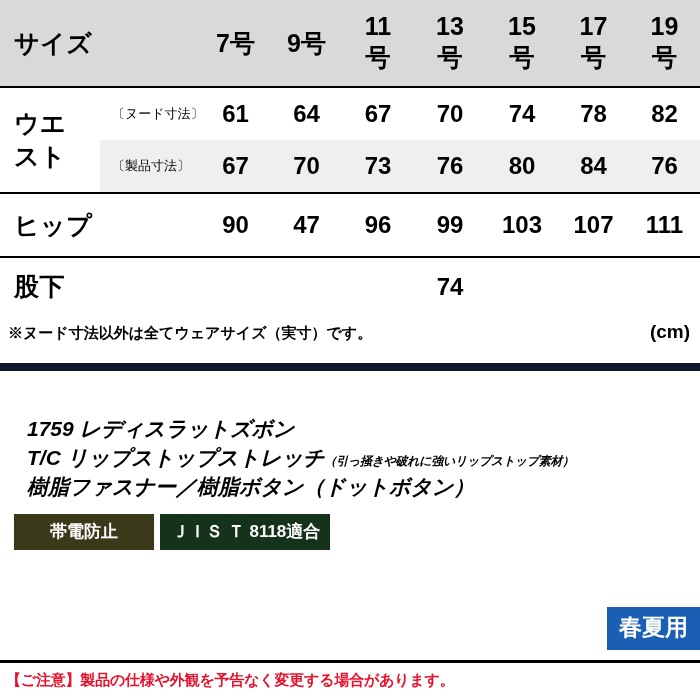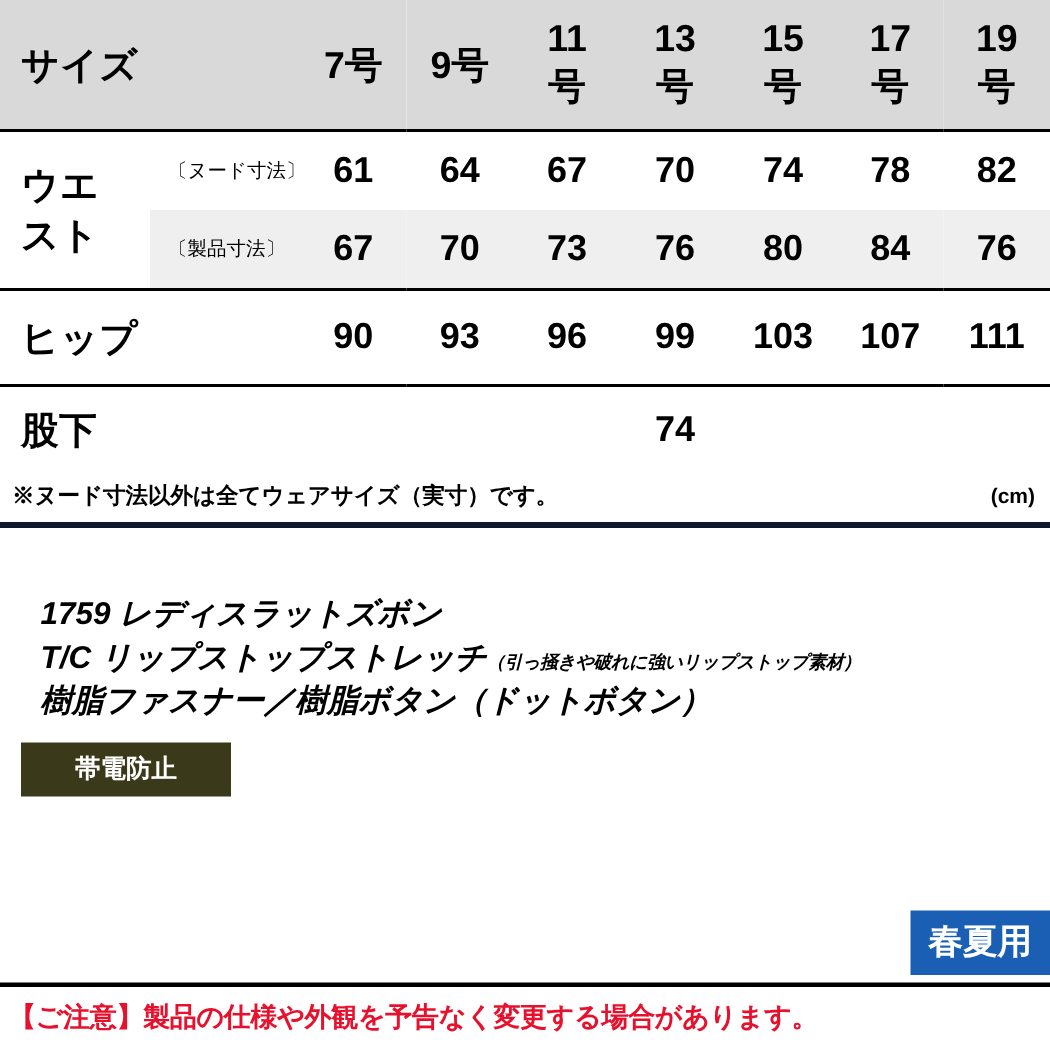--- a/index.html
+++ b/index.html
@@ -67,31 +67,31 @@
     font-weight: bold;
     text-align: center;
   }
 
   .brd-top { border-top: 2px solid #000; }
 
   .note-row {
     display: flex;
     justify-content: space-between;
     align-items: baseline;
-    border-bottom: 4px solid #0f172a;
-    padding: 6px 10px 8px 8px;
+    border-bottom: 8px solid #0f172a;
+    padding: 6px 10px 20px 8px;
     box-sizing: border-box;
     width: 700px;
   }
   .note-text {
     font-size: 15px;
     font-weight: bold;
   }
   .note-unit {
-    font-size: 14px;
+    font-size: 19px;
     font-weight: bold;
   }
 
   
   .desc {
     margin-top: 44px;
     padding-left: 27px;
     font-style: italic;
   }
   .desc-line {
@@ -143,21 +143,21 @@
     position: absolute;
     left: 0;
     bottom: 0;
     width: 700px;
     border-top: 3px solid #000;
     box-sizing: border-box;
     padding: 8px 0 10px 6px;
   }
   .caution-text {
     color: #e8112d;
-    font-size: 18px;
+    font-size: 15px;
     font-weight: bold;
     white-space: nowrap;
     letter-spacing: -0.2px;
   }
 </style>
 </head>
 <body>
 
 <table class="size-table">
   <colgroup>
@@ -203,21 +203,21 @@
     <td class="cell-num">73</td>
     <td class="cell-num">76</td>
     <td class="cell-num">80</td>
     <td class="cell-num">84</td>
     <td class="cell-num">76</td>
   </tr>
 
   <tr class="row-plain brd-top" style="height:64px">
     <td class="cell-label" colspan="2">ヒップ</td>
     <td class="cell-num">90</td>
-    <td class="cell-num">93</td>
+    <td class="cell-num">47</td>
     <td class="cell-num">96</td>
     <td class="cell-num">99</td>
     <td class="cell-num">103</td>
     <td class="cell-num">107</td>
     <td class="cell-num">111</td>
   </tr>
 
   <tr class="row-plain brd-top" style="height:46px">
     <td class="cell-label" colspan="2">股下</td>
     <td class="cell-merged-num" colspan="7">74</td>
@@ -233,20 +233,21 @@
 <div class="desc">
   <div class="desc-line">1759 レディスラットズボン</div>
   <div class="desc-line">
     <span>T/C リップストップストレッチ</span><span class="desc-sub">（引っ掻きや破れに強いリップストップ素材）</span>
   </div>
   <div class="desc-line">樹脂ファスナー／樹脂ボタン（ドットボタン）</div>
 </div>
 
 <div class="badges">
   <div class="badge" style="background:#3a3a1a; width:140px;font-family:Liberation Serif, serif;">帯電防止</div>
+  <div class="badge" style="background:#14331a; width:170px;">ＪＩＳ Ｔ 8118適合</div>
 </div>
 
 <div class="season-wrap">
   <span class="season-tag">春夏用</span>
 </div>
 
 <div class="caution">
   <span class="caution-text">【ご注意】製品の仕様や外観を予告なく変更する場合があります。</span>
 </div>
 

